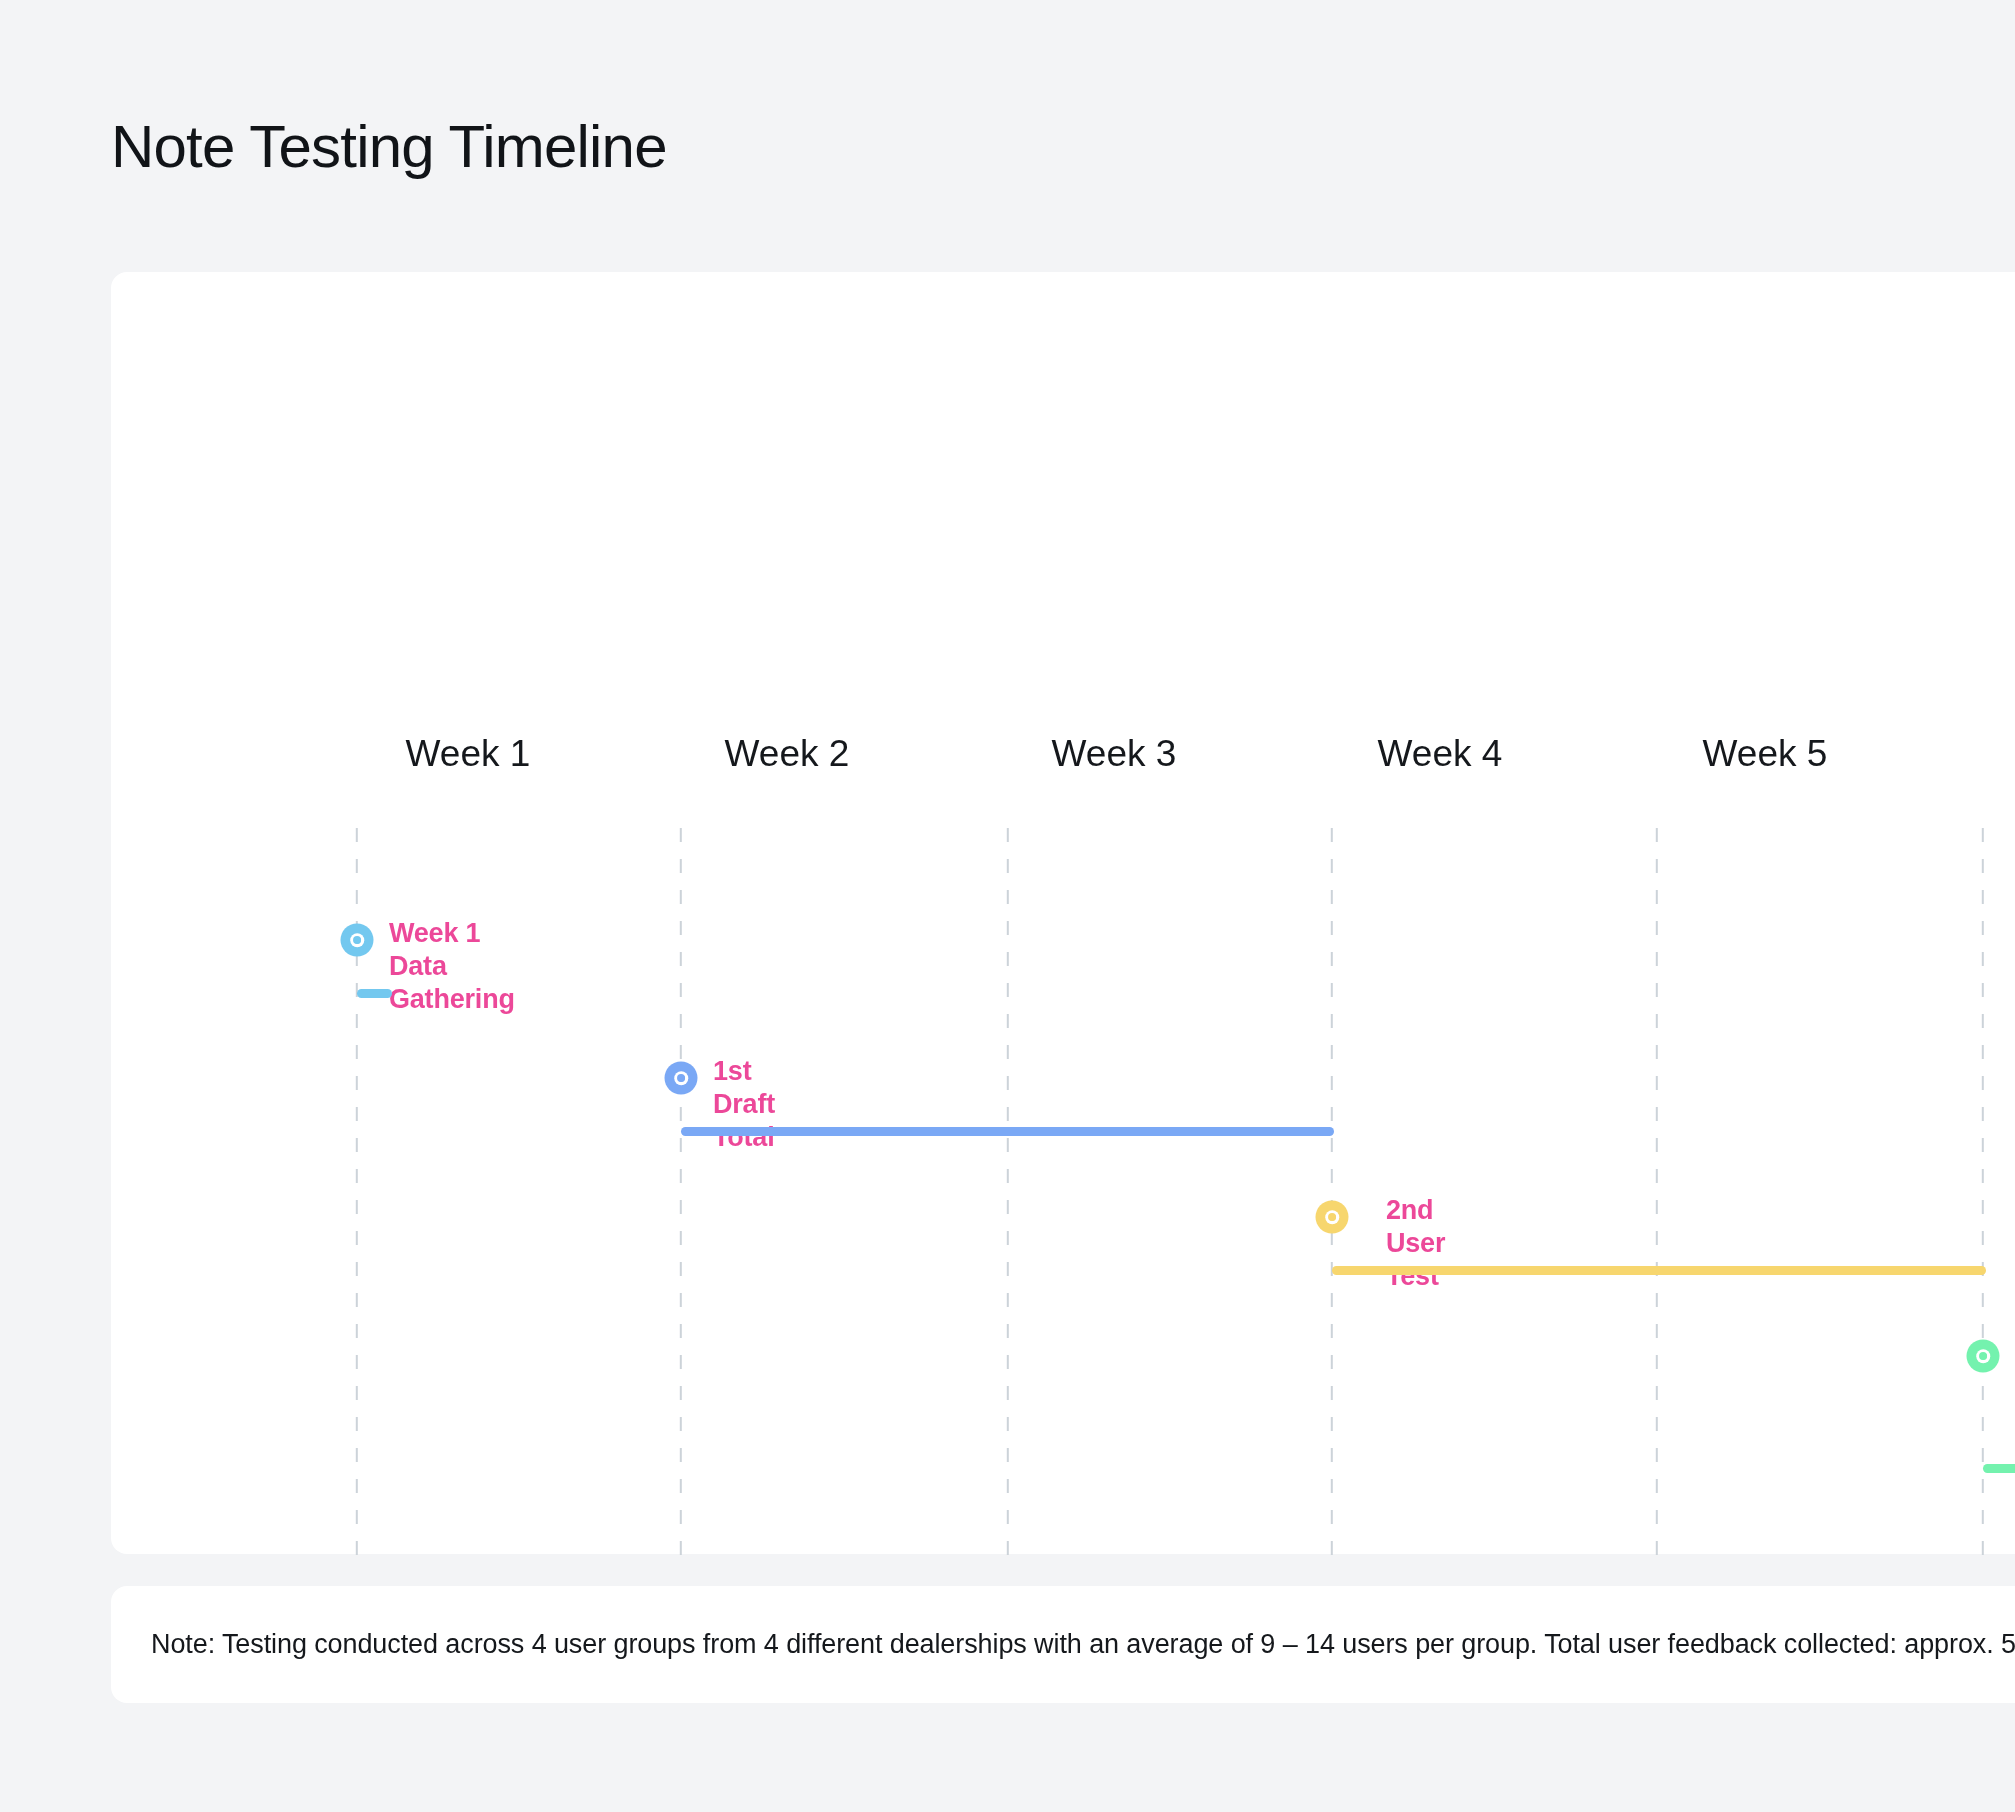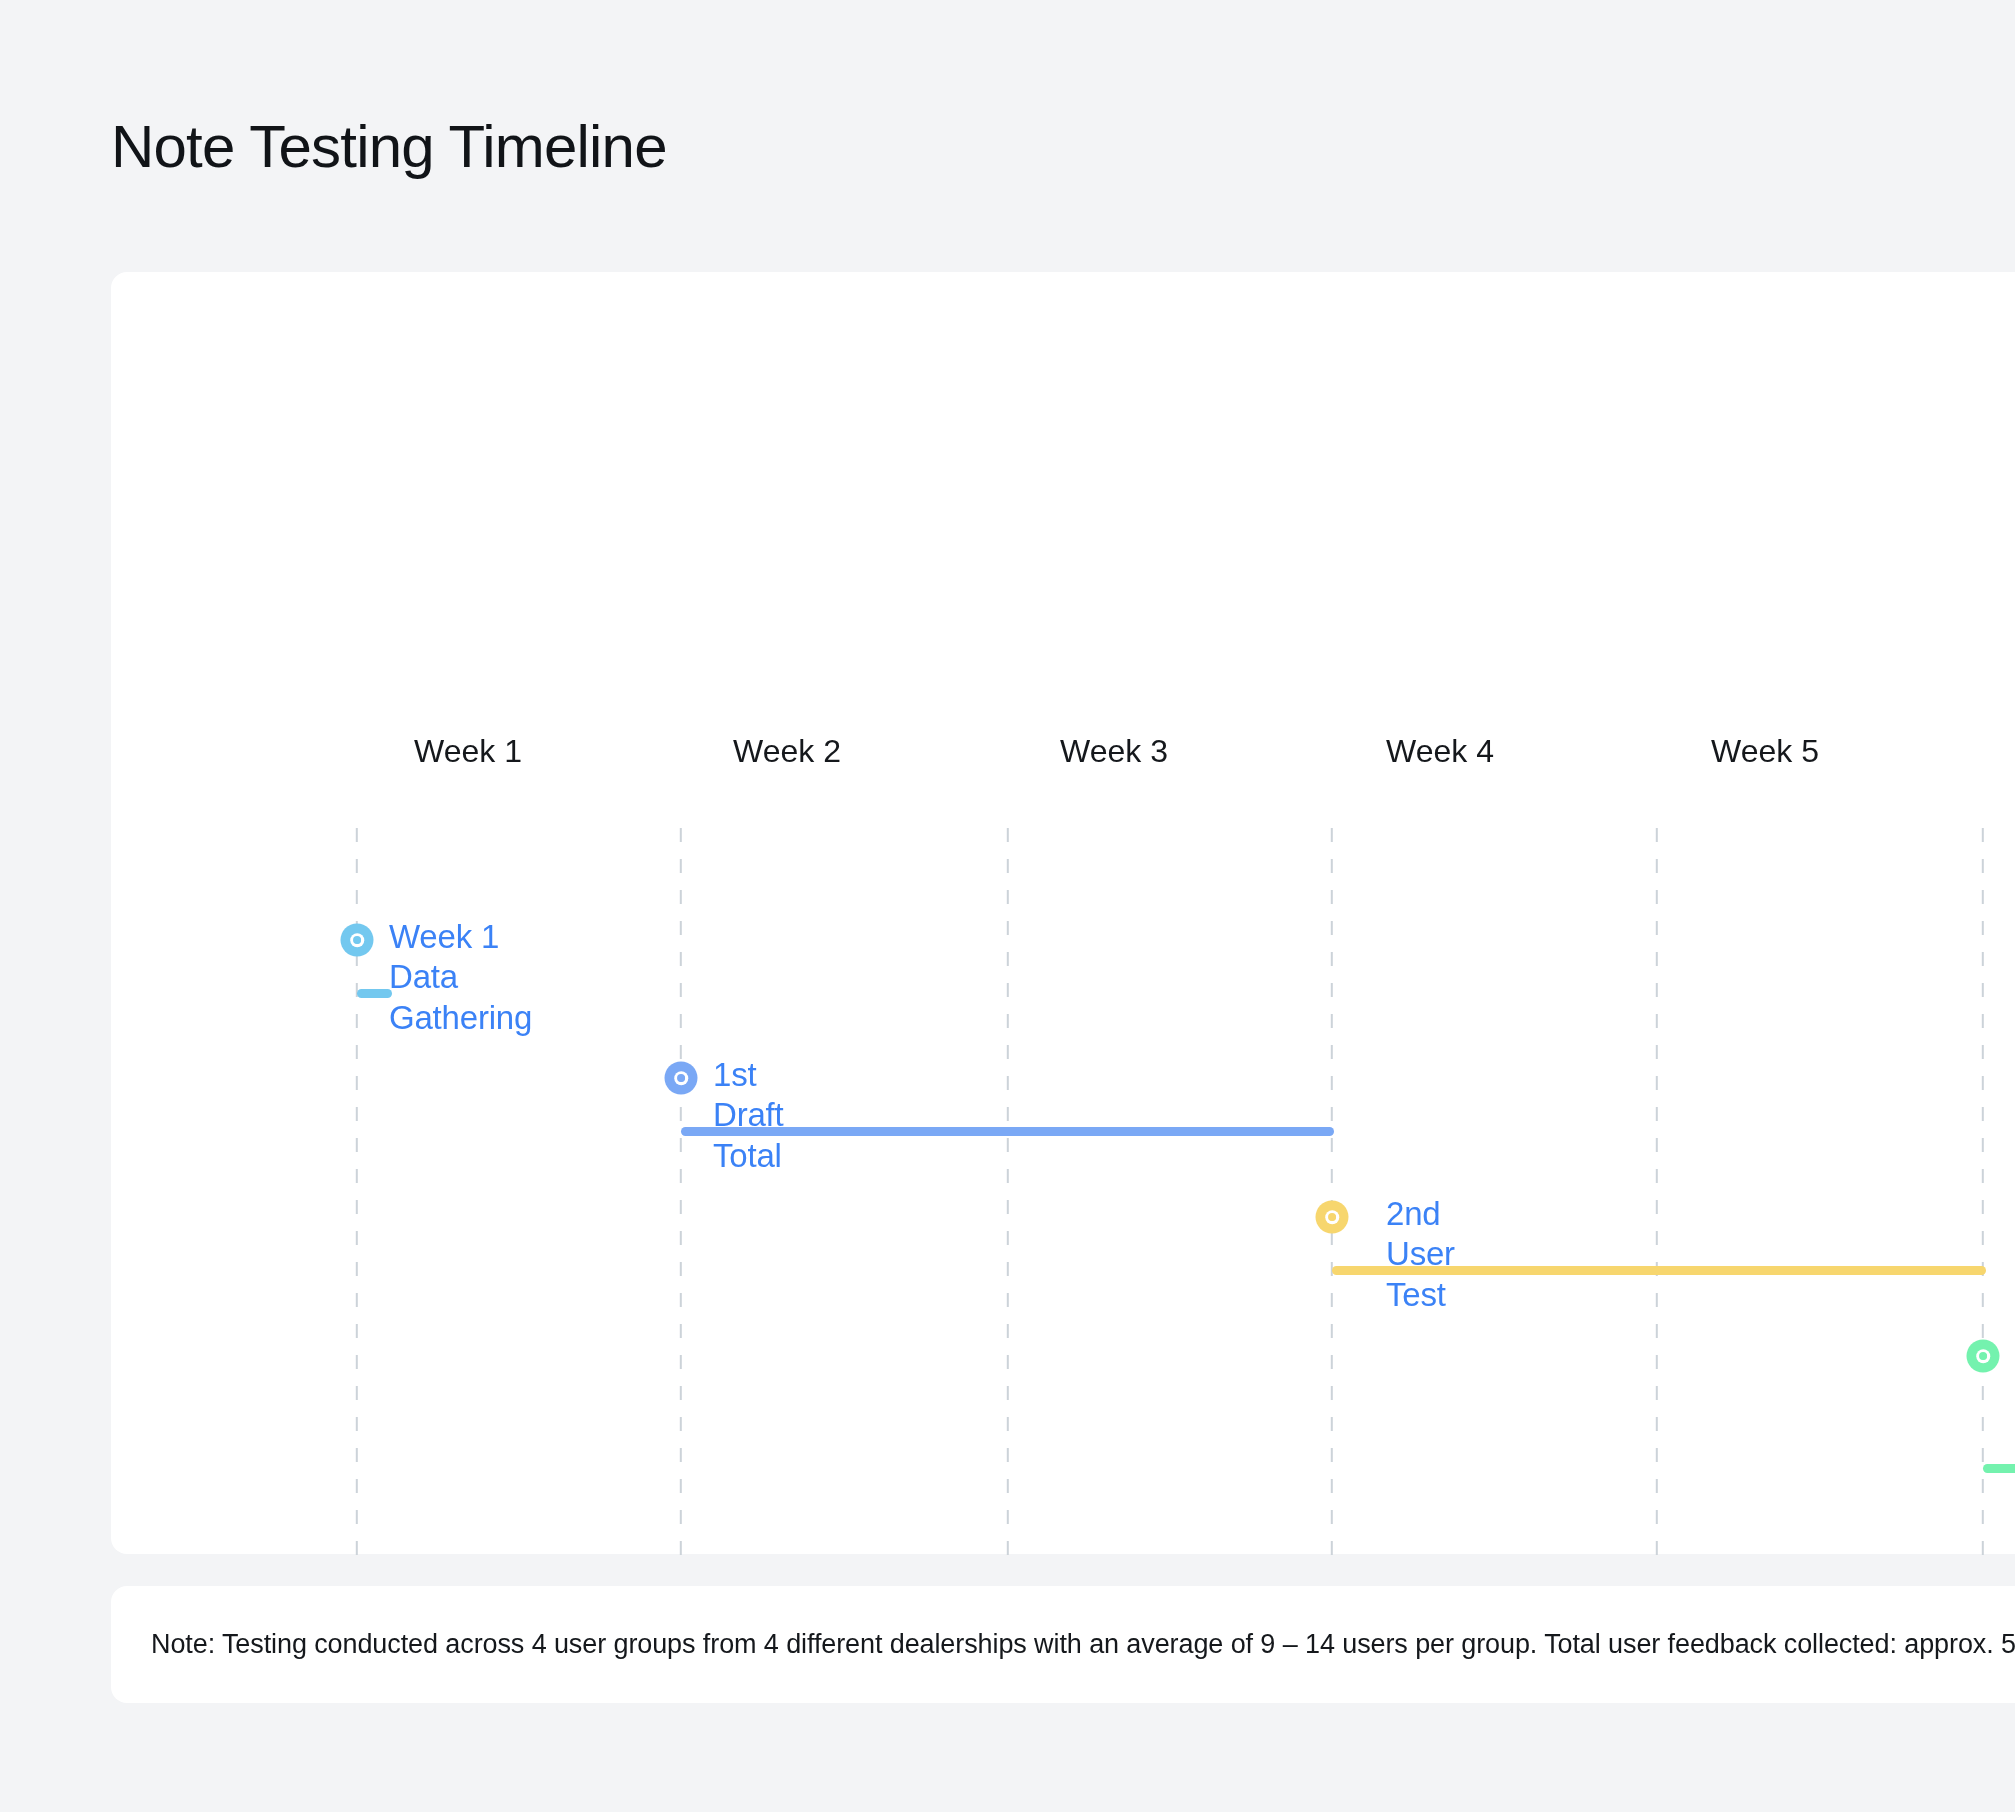--- a/index.html
+++ b/index.html
@@ -48,21 +48,21 @@
   #timeline-plot {
     position: absolute;
     left: 0;
     top: 0;
     width: 2783px;
     height: 1282px;
   }
 
   .week-label {
     position: absolute;
-    font-size: 32px;
+    font-size: 37px;
     font-weight: 400;
     color: #15181c;
     white-space: nowrap;
     transform: translateX(-50%);
     line-height: 1;
   }
   .week-label.top { top: 463px; }
   .week-label.bottom { top: 1321px; }
 
   .gridline {
@@ -124,23 +124,23 @@
     width: 8.9px;
     height: 8.9px;
     border-radius: 50%;
     transform: translate(-50%, -50%);
     background: currentColor;
     z-index: 3;
   }
 
   .task-label {
     position: absolute;
-    font-size: 33px;
-    font-weight: 400;
-    color: #3b82f6;
+    font-size: 27px;
+    font-weight: 700;
+    color: #ec4899;
     line-height: 1.22;
     white-space: pre-line;
     letter-spacing: -0.2px;
   }
 
   .task-bar {
     position: absolute;
     height: 8.9px;
     border-radius: 4.4px;
   }

